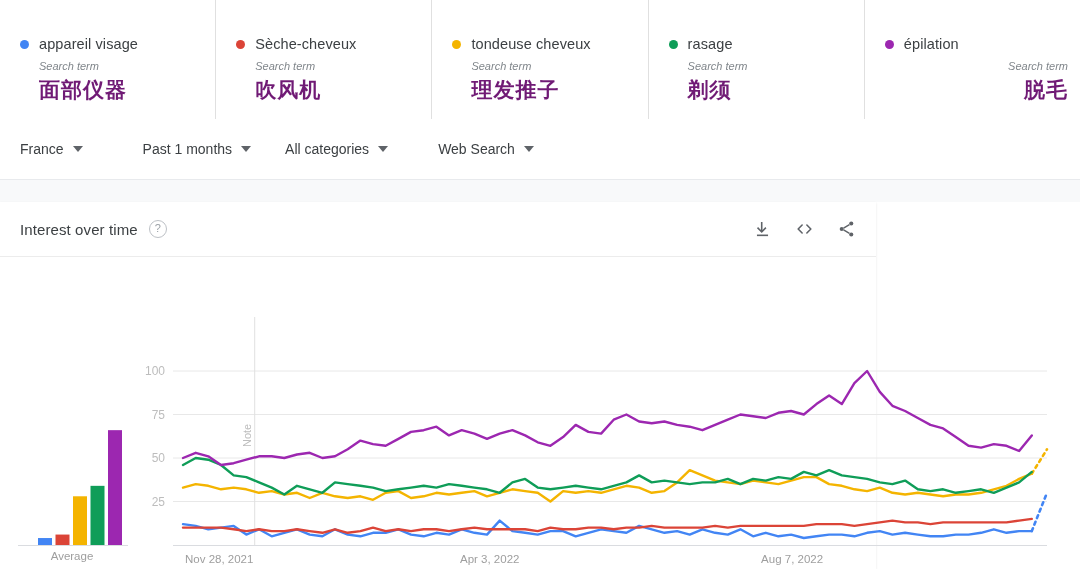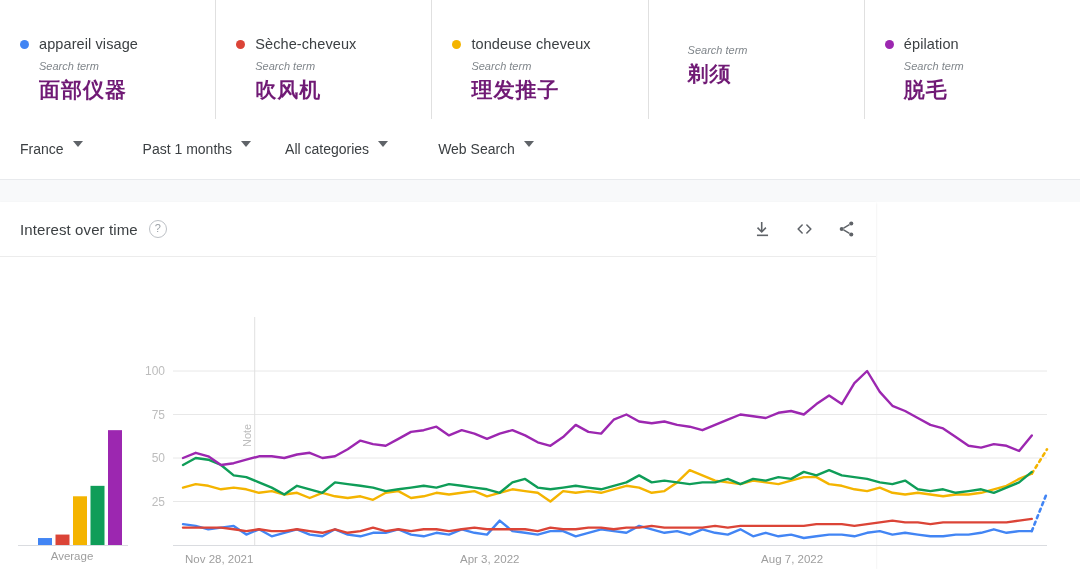--- a/index.html
+++ b/index.html
@@ -26,21 +26,21 @@
     background: #fff;
     border-bottom: 1px solid #e8eaed;
   }
   .term-card {
     position: relative;
     flex: 1 1 0;
     padding: 36px 12px 0 20px;
     box-sizing: border-box;
     border-right: 1px solid #e0e0e0;
   }
-  .term-card:last-child { border-right: none; }
+  .term-card:last-child { border-right: none; text-align: right; }
   .term-head {
     display: flex;
     align-items: center;
     gap: 10px;
   }
   .term-dot {
     width: 9px; height: 9px;
     border-radius: 50%;
     flex: 0 0 auto;
     display: inline-block;
@@ -75,21 +75,21 @@
     top: 119px; left: 0;
     width: 1080px;
     height: 60px;
     display: flex;
     align-items: center;
     background: #fff;
     border-bottom: 1px solid #e8eaed;
   }
   .filter {
     display: flex;
-    align-items: flex-start;
+    align-items: center;
     gap: 9px;
     color: #3c4043;
     font-size: 14px;
     cursor: pointer;
   }
   .filter:nth-child(1) { margin-left: 20px; }
   .filter:nth-child(2) { margin-left: 60px; }
   .filter:nth-child(3) { margin-left: 34px; }
   .filter:nth-child(4) { margin-left: 50px; }
   .caret {
@@ -192,20 +192,24 @@
     <div class="term-card">
       <div class="term-head">
         <span class="term-dot" style="background:#f4b400"></span>
         <span class="term-name">tondeuse cheveux</span>
       </div>
       <div class="term-sub">Search term</div>
       <div class="term-cn">理发推子</div>
     </div>
 
     <div class="term-card">
+      <div class="term-head">
+        <span class="term-dot" style="background:#0f9d58"></span>
+        <span class="term-name">rasage</span>
+      </div>
       <div class="term-sub">Search term</div>
       <div class="term-cn">剃须</div>
     </div>
 
     <div class="term-card">
       <div class="term-head">
         <span class="term-dot" style="background:#9c27b0"></span>
         <span class="term-name">épilation</span>
       </div>
       <div class="term-sub">Search term</div>

